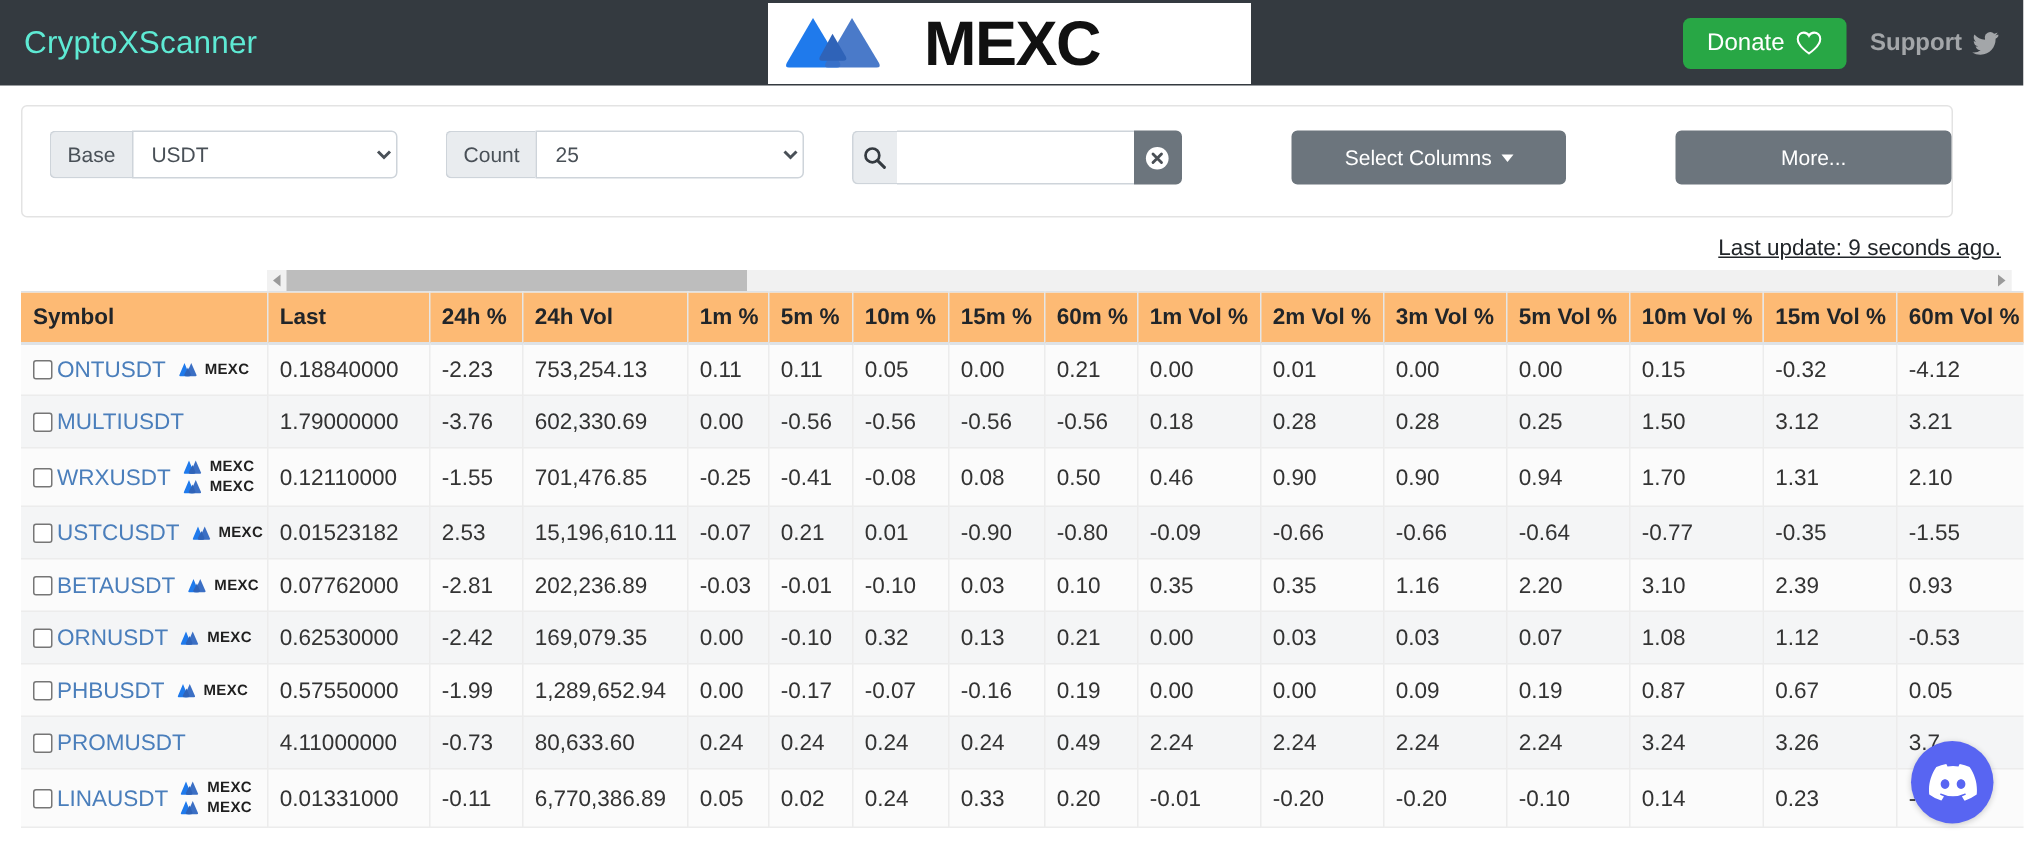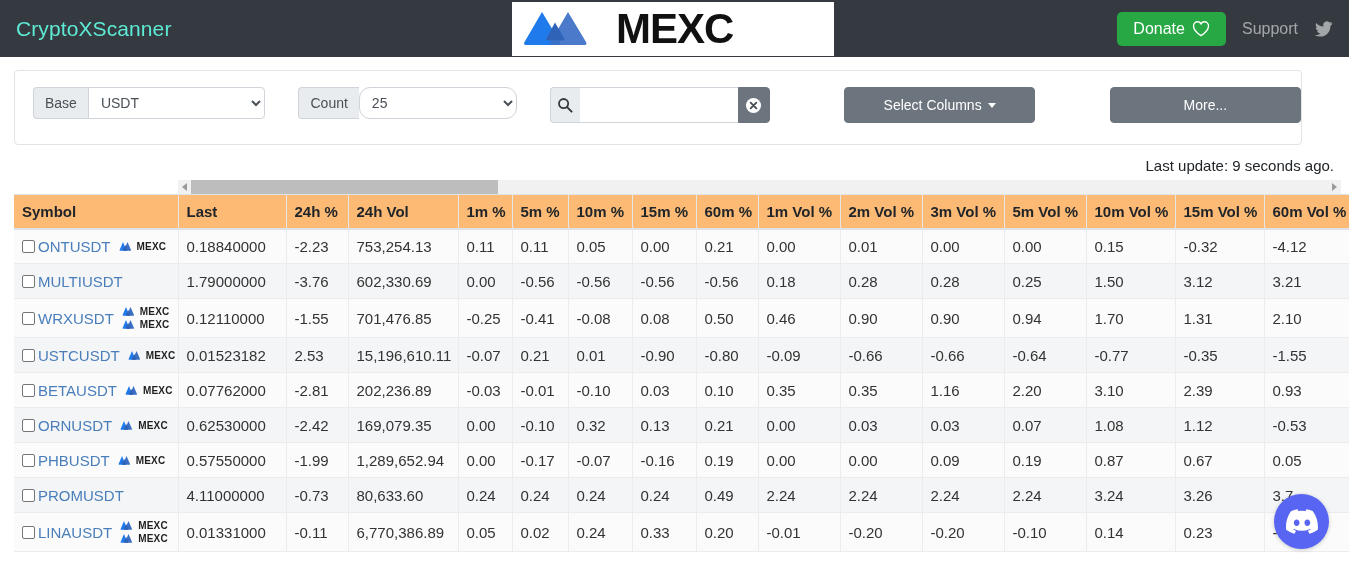--- a/index.html
+++ b/index.html
@@ -77,23 +77,24 @@
     align-items: center;
     gap: 7px;
     cursor: pointer;
     font-family: inherit;
   }
   .support-link {
     color: rgba(255,255,255,.55);
     font-size: 16px;
     display: flex;
     align-items: center;
-    gap: 16px;
+    gap: 6px;
     text-decoration: none;
     white-space: nowrap;
+    font-weight: bold;
   }
   .tw { width: 19px; height: 16px; display: block; }
 
   
   .filter-card {
     margin: 13px 47px 0 14px;
     border: 1px solid #e3e3e3;
     border-radius: 4px;
     background: #fff;
     height: 75px;
@@ -120,21 +121,21 @@
     font-size: 14px;
     color: #495057;
     background: #ffffff;
     padding: 0 8px;
     font-family: inherit;
     outline: none;
     -moz-appearance: none;
     appearance: auto;
   }
   #base-select { width: 177px; }
-  #count-select { width: 158px; border-radius: 11px; }
+  #count-select { width: 179px; }
 
   .spacer-a { width: 39px; }
   .spacer-b { width: 38px; }
   .spacer-c { width: 40px; }
   .spacer-d { width: 40px; }
 
   .search-group { display: flex; align-items: stretch; height: 36px; }
   .search-icon-box {
     width: 30px;
     background: #e9ecef;
@@ -185,20 +186,21 @@
     border-top: 5px solid #fff;
     display: inline-block;
   }
 
   
   .last-update {
     text-align: right;
     font-size: 15px;
     color: #212529;
     padding: 12px 15px 6px 0;
+    text-decoration: underline;
   }
 
   
   .table-wrap {
     margin: 0 0 0 14px;
     width: 1335px;
     position: relative;
   }
   .hscroll {
     position: relative;

